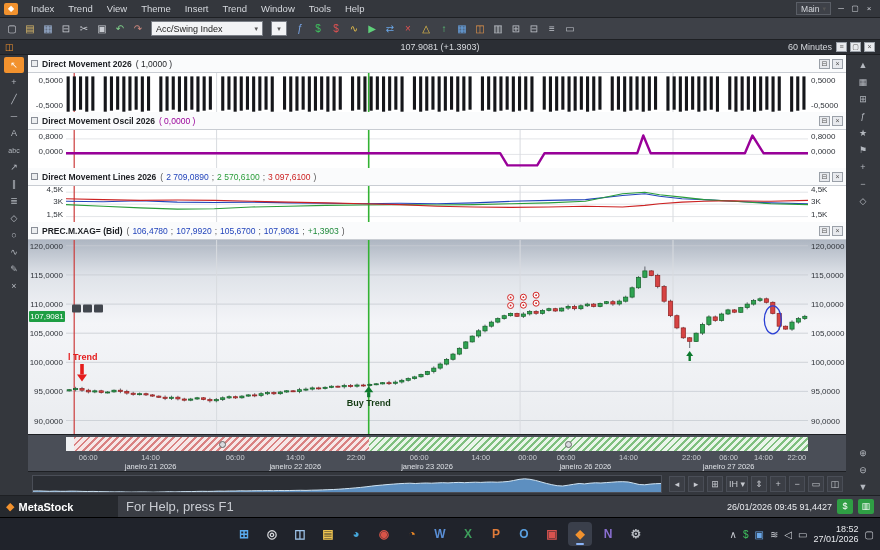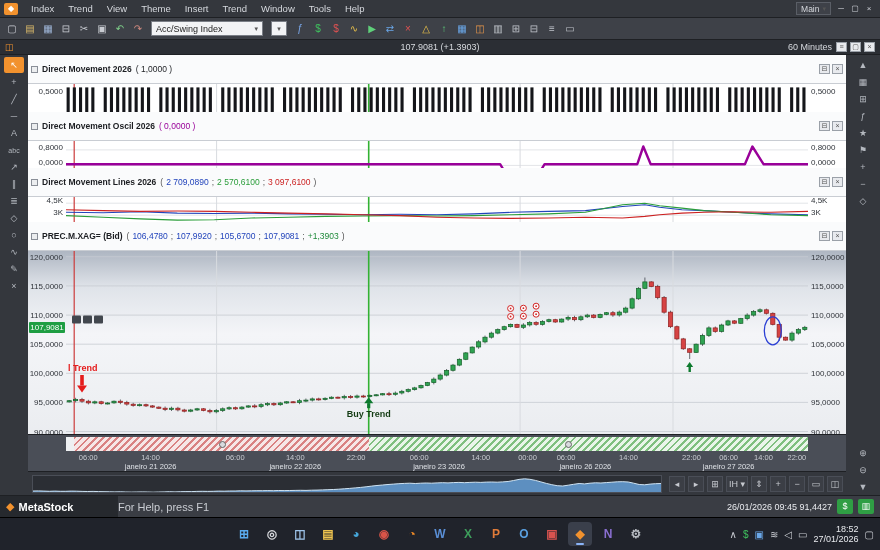--- a/index.html
+++ b/index.html
@@ -29,21 +29,21 @@
 #left-strip{width:28px}
 #right-strip{width:34px;height:100%}
 #right-strip .strip-icon:nth-last-child(3){margin-top:auto}
 .strip-icon{width:20px;height:16px;display:flex;align-items:center;justify-content:center;font-size:9px;color:#b4b8bf;border-radius:2px}
 .strip-icon.abc{font-size:7px}
 .strip-icon.active{background:#f2922e;color:#fff}
 .chart-stack{width:818px;display:flex;flex-direction:column;background:#fff}
 
 .pane{position:relative;border-bottom:1px solid #858b94}
 #pane1{height:57px}#pane2{height:56px}#pane3{height:54px}#pane4{height:212px}
-.pane-header{height:29px;background:#fafbfc;border-bottom:1px solid #c9cdd3;display:flex;align-items:center;font-size:8.5px;color:#1c1e22;padding:0 3px;gap:4px}
+.pane-header{height:18px;background:#fafbfc;border-bottom:1px solid #c9cdd3;display:flex;align-items:center;font-size:8.5px;color:#1c1e22;padding:0 3px;gap:4px}
 .collapse-box{width:7px;height:7px;border:1px solid #8a8f98;background:#eceef0;flex:0 0 auto}
 .pane-title{font-weight:bold;white-space:nowrap}
 .pane-vals{display:flex;gap:3px;white-space:nowrap}
 .pane-vals .sep{color:#555}
 .hdr-spacer{flex:1}
 .hdr-btn{width:11px;height:10px;border:1px solid #9aa0a8;background:#e8eaee;font-size:7px;line-height:8px;text-align:center;color:#555}
 .pane-body{display:flex;align-items:stretch;background:#fff}
 #pane4 .pane-body{background:linear-gradient(180deg,#aeb6c2 0,#dfe3e9 18%,#f4f5f8 42%,#eef0f3 75%,#e9ebef 100%)}
 .axis{width:38px;position:relative;font-size:8px;color:#30343a}
 .axlab{position:absolute;white-space:nowrap}
@@ -64,21 +64,21 @@
 .date-lab{position:absolute;font-size:7.5px;color:#dde0e5;transform:translateX(-50%);white-space:nowrap}
 
 .bottombar{height:24px;background:#34373d;border-top:1px solid #1e2024;display:flex;align-items:center;gap:3px;padding:0 4px;flex:0 0 auto}
 .minimap{width:630px;height:18px;background:#2b2e34;border:1px solid #4a4e57;flex:0 0 auto}
 .bb-btn{height:16px;min-width:16px;color:#c6c9cf;font-size:9px;display:flex;align-items:center;justify-content:center;border:1px solid #4a4e57;background:#3b3e45;padding:0 2px;white-space:nowrap}
 
 .statusbar{height:22px;background:#3a3d44;border-top:1px solid #1e2024;display:flex;align-items:center}
 .logo-block{width:118px;height:100%;background:#26292e;display:flex;align-items:center;gap:4px;padding-left:6px;flex:0 0 auto}
 .logo-diamond{color:#f2922e;font-size:11px}
 .logo-text{color:#fff;font-weight:bold;font-size:11px}
-.help-text{font-size:11px;color:#c9ccd2;}
+.help-text{font-size:13px;color:#c9ccd2;padding-left:8px}
 .status-right{margin-left:auto;display:flex;align-items:center;gap:5px;padding-right:6px;font-size:9px;color:#e8eaee}
 .status-btn{width:16px;height:15px;background:#2f9e44;color:#fff;font-size:9px;text-align:center;line-height:15px;border-radius:2px}
 
 .taskbar{height:33px;background:#20232b;border-top:1px solid #000;position:relative;display:flex;align-items:center}
 .task-icons{position:absolute;left:50%;transform:translateX(-50%);display:flex;gap:4px}
 .task-icon{width:24px;height:24px;display:flex;align-items:center;justify-content:center;font-size:12px;border-radius:4px;position:relative}
 .task-icon.active{background:#3a3f4b}
 .task-icon.active::after{content:"";position:absolute;bottom:1px;left:8px;width:8px;height:2px;background:#8ab4f8;border-radius:1px}
 .tglyph{font-weight:bold}
 .tray{position:absolute;right:6px;display:flex;align-items:center;gap:6px;color:#c9ccd2;font-size:10px}
@@ -734,21 +734,21 @@
             <span class="time-lab" style="left: 538.108px;">06:00</span>
             <span class="time-lab" style="left: 600.436px;">14:00</span>
             <span class="time-lab" style="left: 663.506px;">22:00</span>
             <span class="time-lab" style="left: 700.606px;">06:00</span>
             <span class="time-lab" style="left: 735.48px;">14:00</span>
             <span class="time-lab" style="left: 768.87px;">22:00</span>
           </div>
         <div class="date-row" id="date-row">
             <span class="date-lab" style="left: 122.588px;">janeiro 21 2026</span>
             <span class="date-lab" style="left: 267.278px;">janeiro 22 2026</span>
-            <span class="date-lab" style="left: 411px;">janeiro 23 2026</span>
+            <span class="date-lab" style="left: 399px;">janeiro 23 2026</span>
             <span class="date-lab" style="left: 557.4px;">janeiro 26 2026</span>
             <span class="date-lab" style="left: 700.606px;">janeiro 27 2026</span>
           </div>
       <div class="hatch red" style="left: 46.162px; width: 294.574px;"></div>
           <div class="hatch green" style="left: 340.736px; width: 439.264px;"></div>
           <div class="hatch-dot" style="left: 191.304px;"></div>
           <div class="hatch-dot" style="left: 537.076px;"></div>
         </div>
 
       <div class="bottombar">

